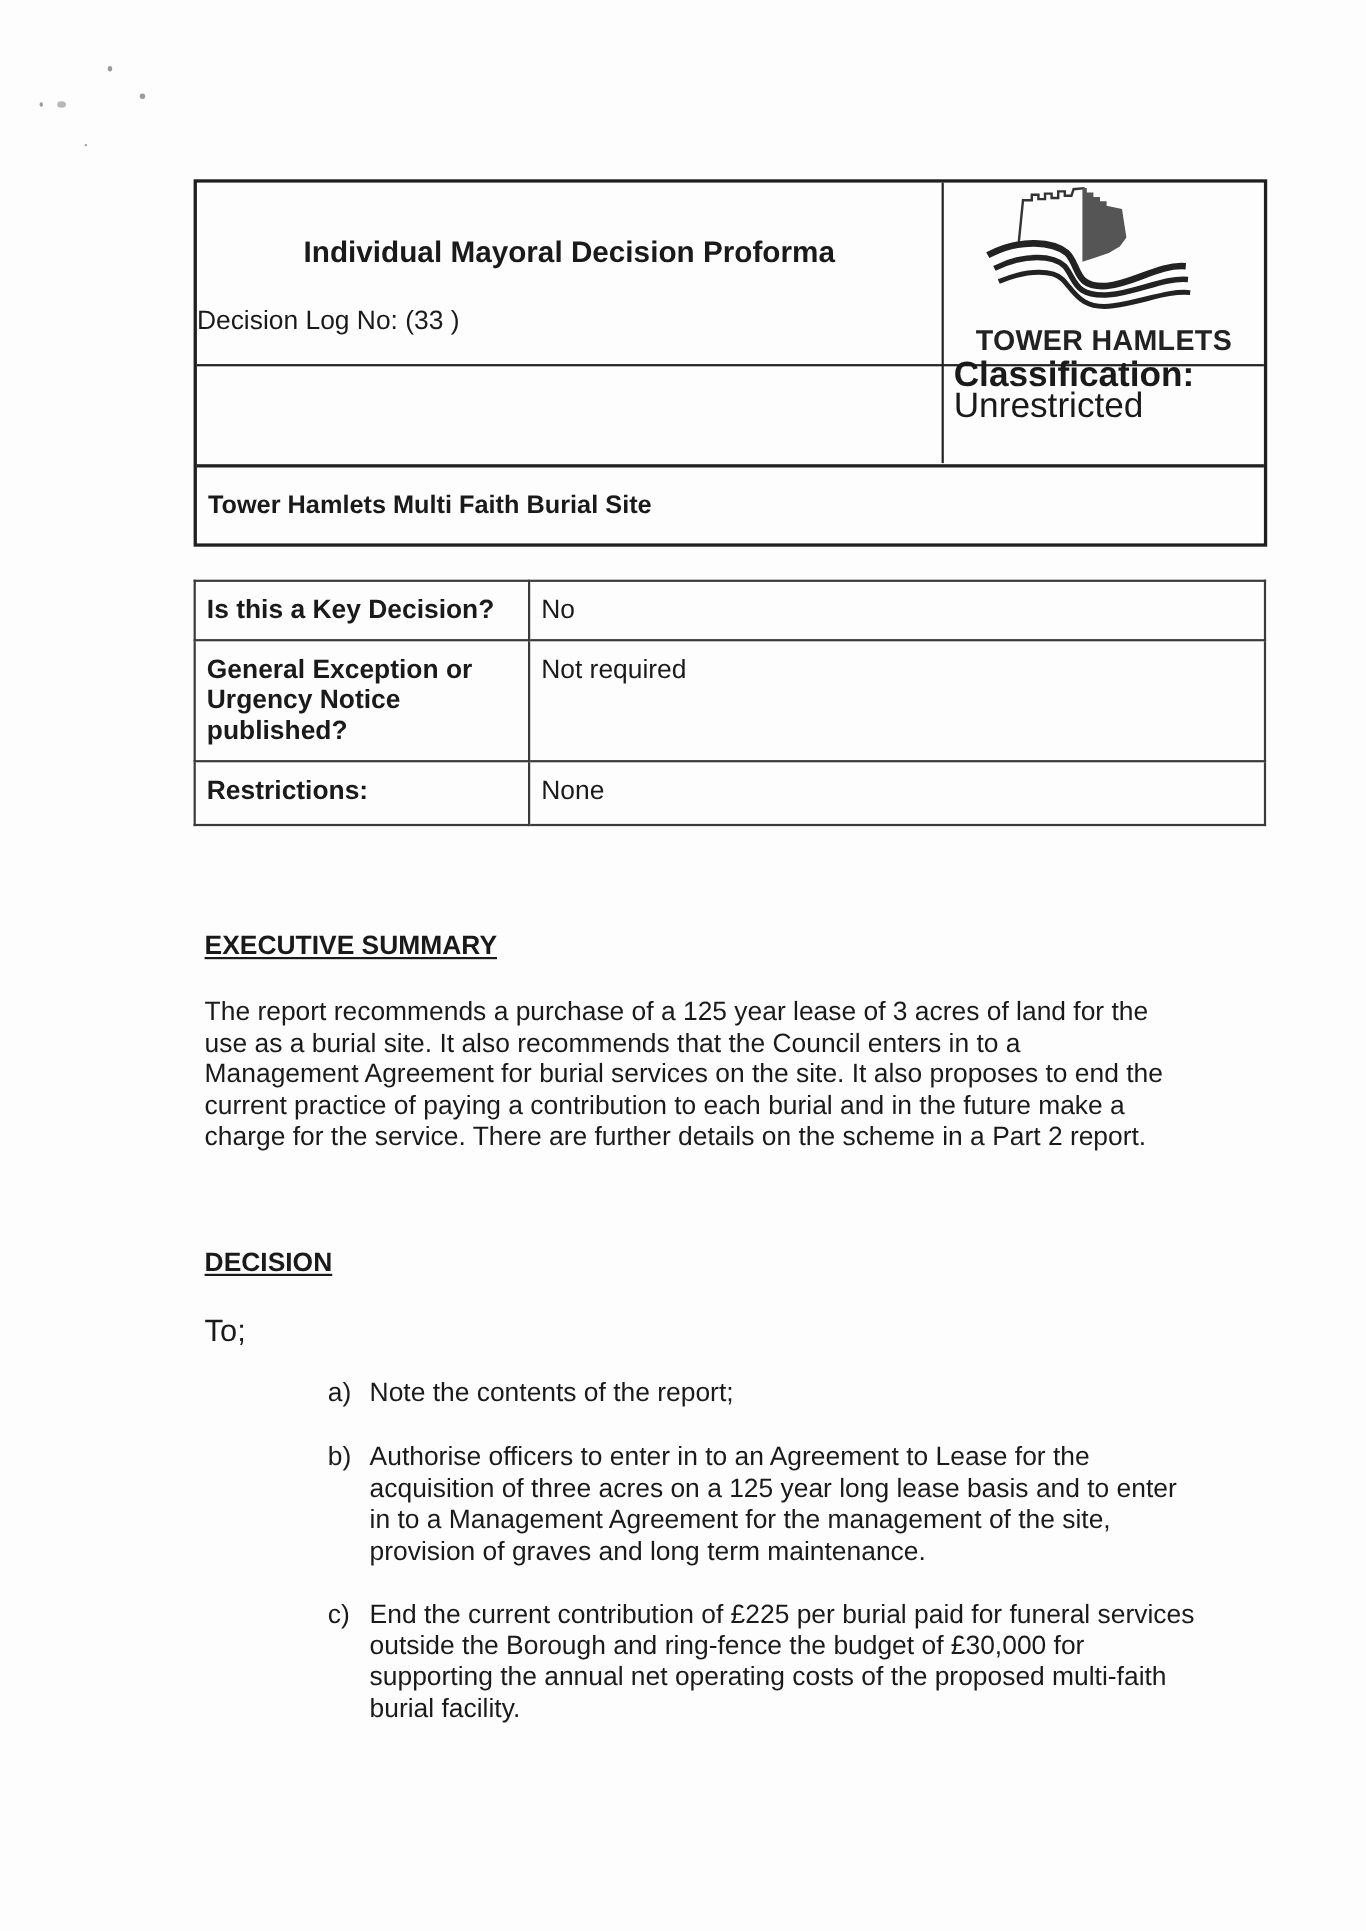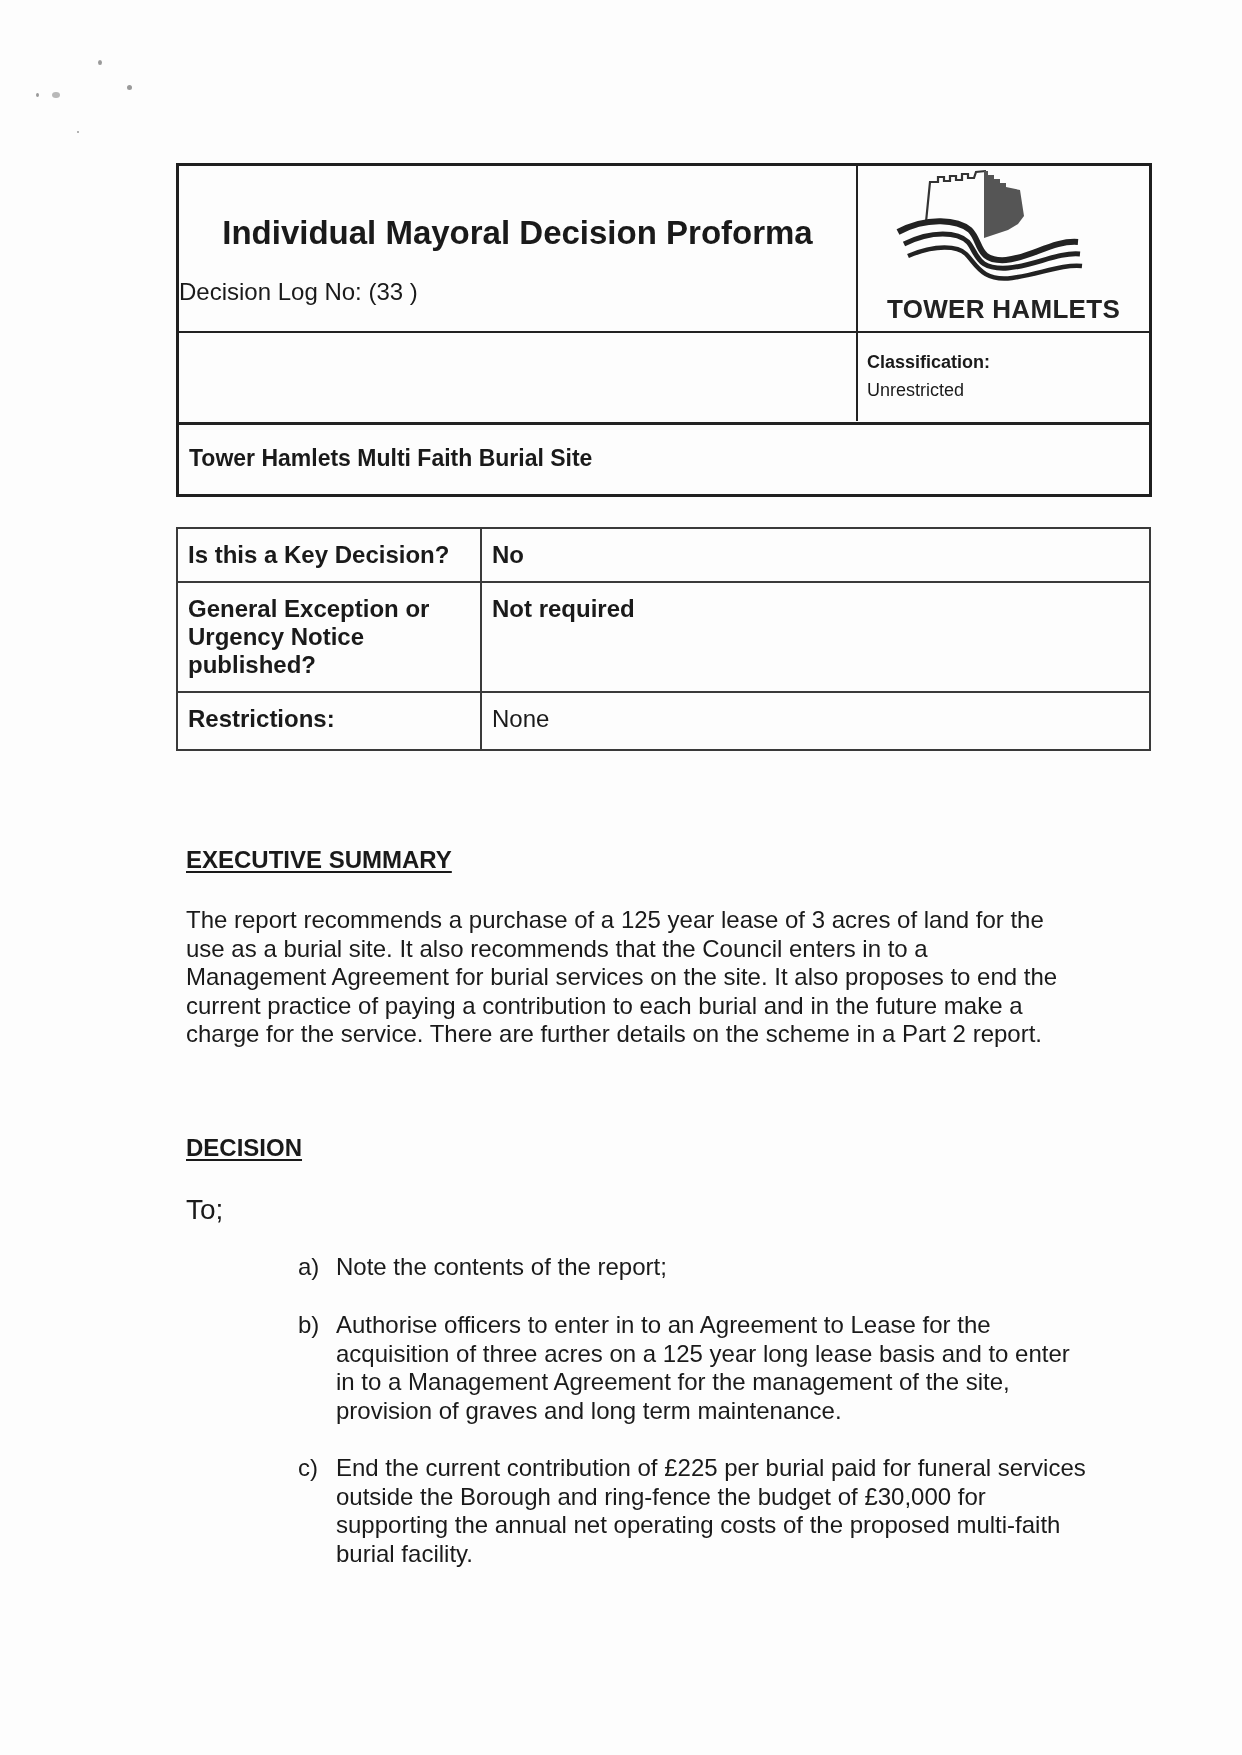--- a/index.html
+++ b/index.html
@@ -7,36 +7,36 @@
     width:1242px; height:1755px; background:#fdfdfd; position:relative; overflow:hidden;
     font-family:"Liberation Sans", sans-serif; color:#1a1a1a;
   }
   .speck { position:absolute; background:#9a9a9a; border-radius:50%; }
 
   
   .hdr { position:absolute; left:176px; top:163px; width:976px; height:334px; border:3px solid #1f1f1f; box-sizing:border-box; }
   .hdr .vline { position:absolute; left:677px; top:0; bottom:73px; width:2px; background:#222; }
   .hdr .hline1 { position:absolute; left:0; right:0; top:165px; height:2px; background:#222; }
   .hdr .hline2 { position:absolute; left:0; right:0; top:256px; height:3px; background:#222; }
-  .proforma-title { position:absolute; left:0; width:677px; top:48px; text-align:center; font-weight:bold; font-size:33px; }
+  .proforma-title { position:absolute; left:0; width:677px; top:48px; text-align:center; font-weight:bold; font-size:27px; }
   .log-no { position:absolute; left:0; width:814px; top:112px; text-align:left; font-size:24px; }
   .report-of { position:absolute; left:10px; top:196px; width:660px; font-size:24px; line-height:27px; }
   .report-of b { font-weight:bold; }
   .logo { position:absolute; left:679px; top:0; width:291px; height:165px; }
   .logo-text { position:absolute; left:0; right:0; top:128px; text-align:center; font-weight:bold; font-size:26px; color:#222; letter-spacing:0.3px; }
-  .classif { position:absolute; left:688px; top:182px; font-size:18px; line-height:28px; }
+  .classif { position:absolute; left:688px; top:160px; font-size:32px; line-height:28px; }
   .classif .lbl { font-weight:bold; }
   .burial-title { position:absolute; left:10px; top:279px; font-weight:bold; font-size:23px; }
 
   
   .dtable { position:absolute; left:176px; top:527px; width:975px; border-collapse:collapse; font-size:24px; }
   .dtable td { border:2px solid #3a3a3a; vertical-align:top; padding:12px 10px; line-height:28px; }
   .dtable td.q { width:282px; font-weight:bold; }
   .dtable td.a { }
-  .dtable td.a.bold { font-weight:bold; }
+  .dtable td.a.bold { font-weight:normal; }
 
   
   .section-head { position:absolute; left:186px; font-weight:bold; font-size:24px; text-decoration:underline; text-underline-offset:3px; }
   .para { position:absolute; left:186px; width:880px; font-size:24px; line-height:28.5px; }
   .to { position:absolute; left:186px; font-size:28px; }
   .list-item { position:absolute; left:298px; width:790px; font-size:24px; line-height:28.5px; }
   .list-item .mk { position:absolute; left:0; top:0; }
   .list-item .tx { display:block; margin-left:38px; }
 </style>
 </head>

